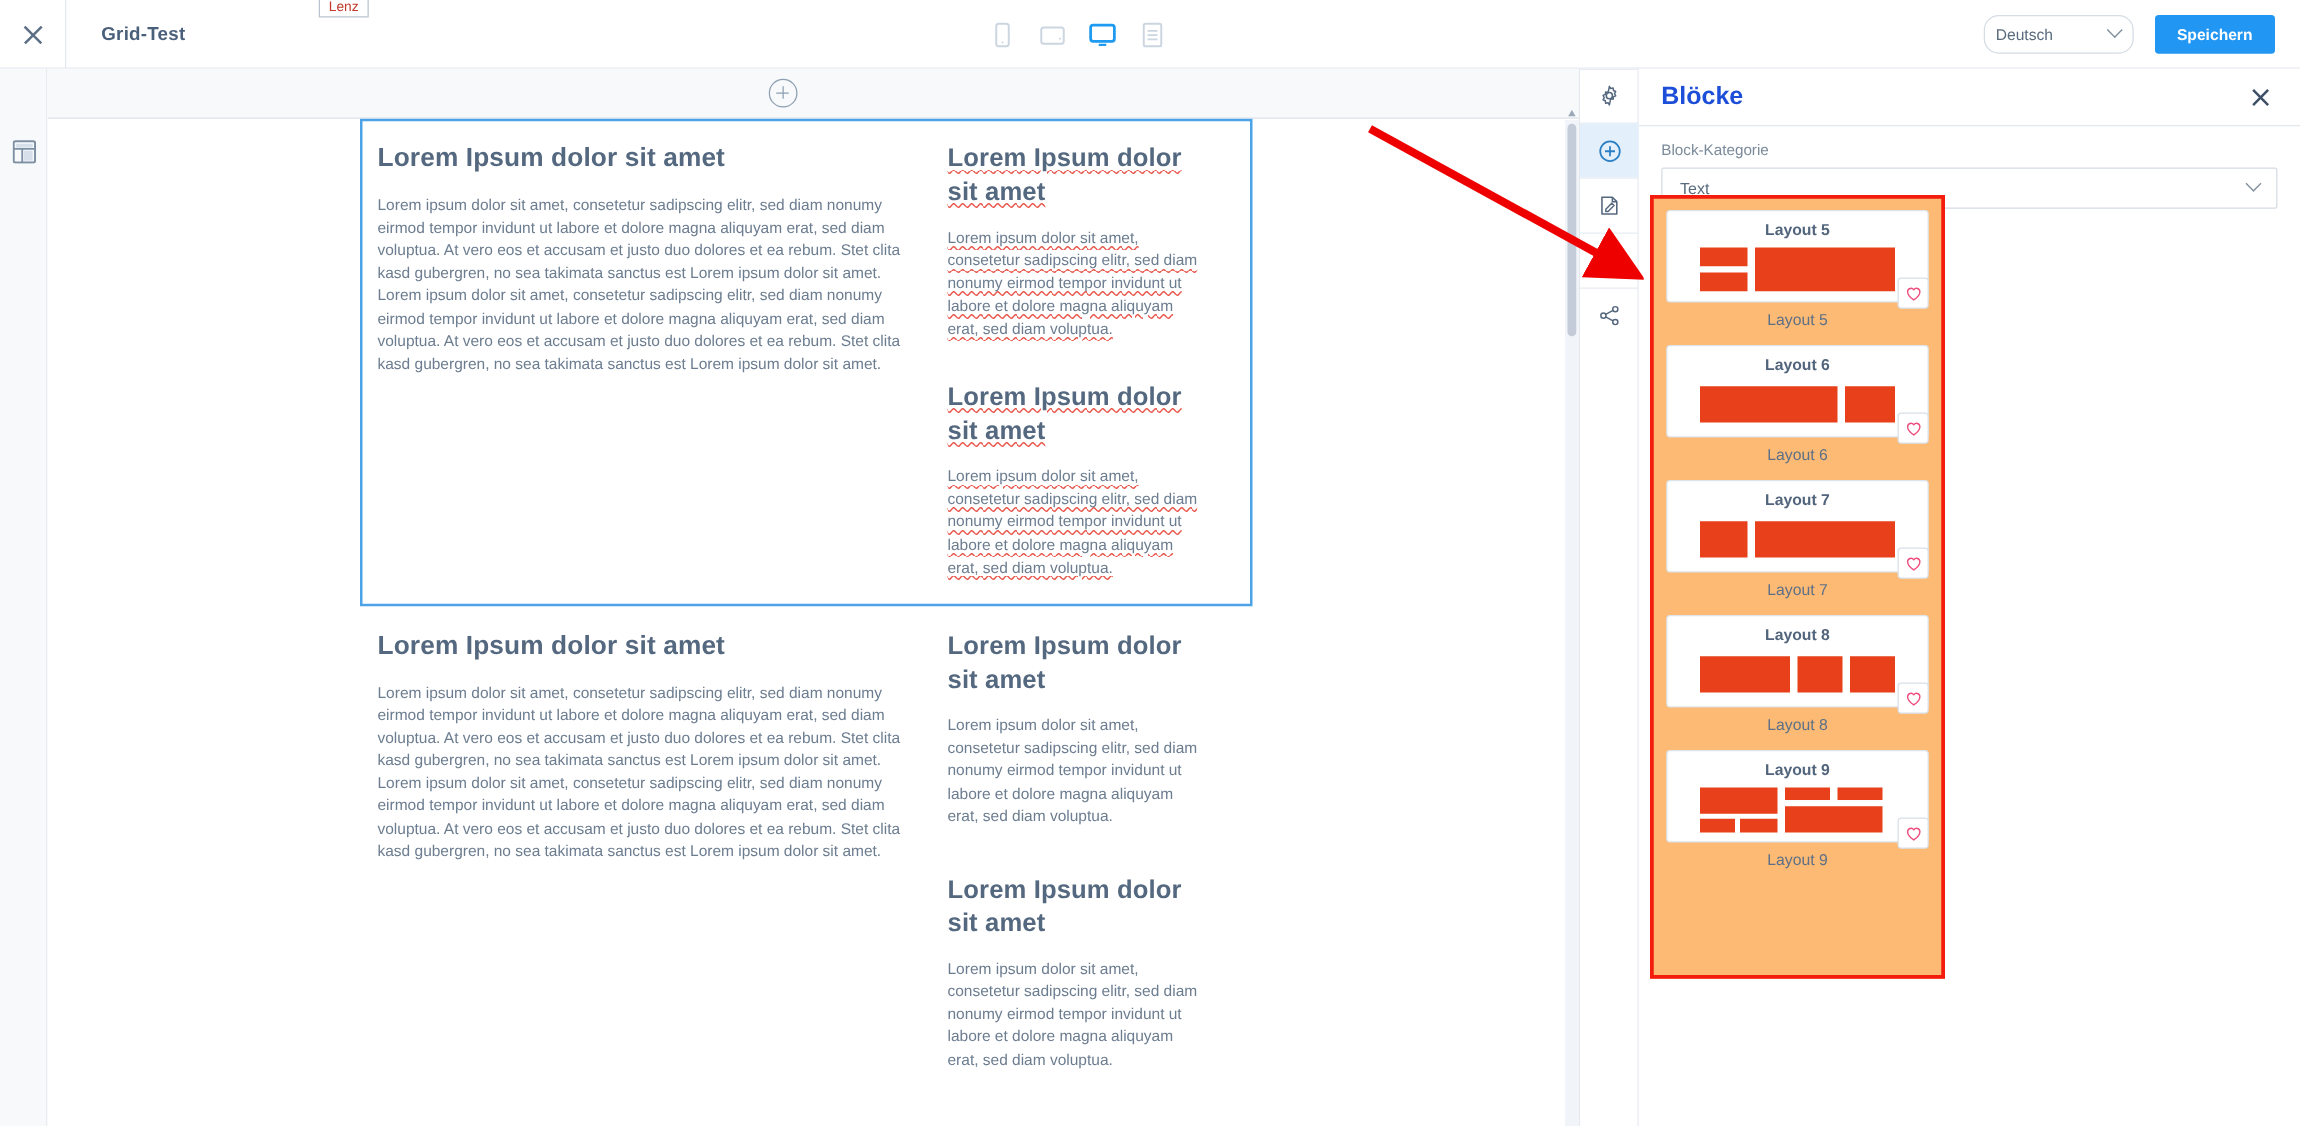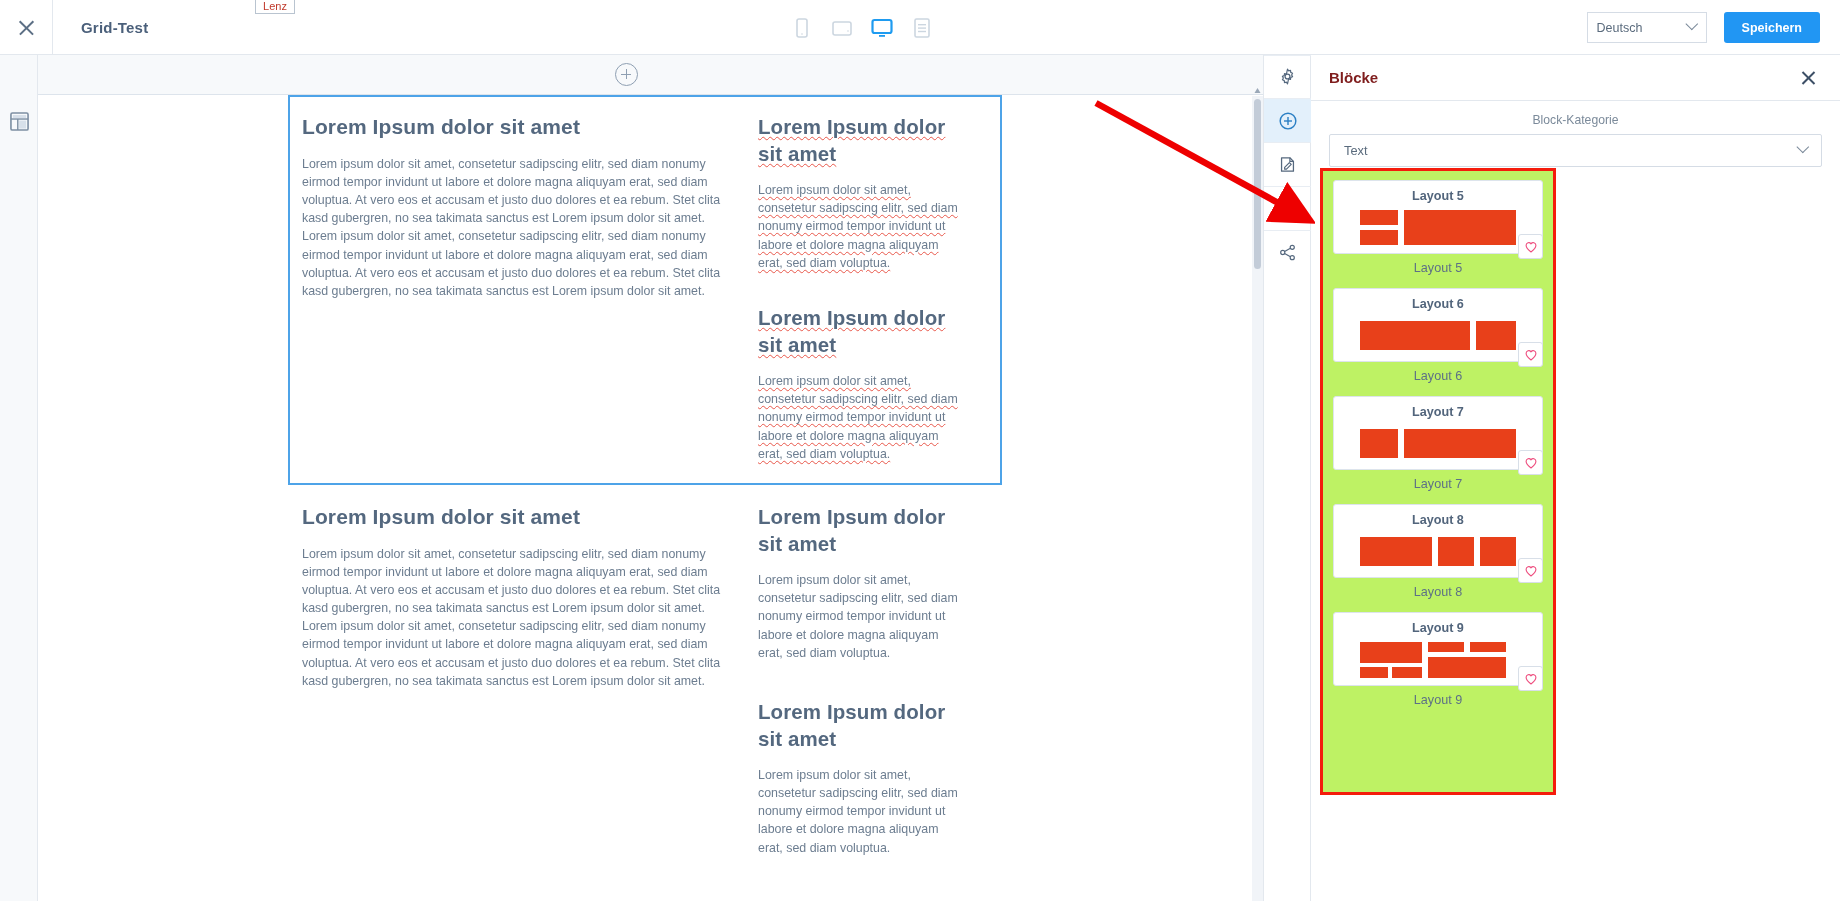--- a/index.html
+++ b/index.html
@@ -45,21 +45,21 @@
     position: absolute; left: 790px; top: 0; height: 55px;
     display: flex; align-items: center; gap: 16px;
   }
   .dev-icon { width: 24px; height: 24px; cursor: pointer; display:block; }
 
   .topbar-right {
     position: absolute; right: 20px; top: 0; height: 55px;
     display: flex; align-items: center; gap: 17px;
   }
   .lang-select {
-    width: 120px; height: 31px; border: 1px solid #d5dce5; border-radius: 0;
+    width: 120px; height: 31px; border: 1px solid #d5dce5; border-radius: 12px;
     background: #fff; display: flex; align-items: center;
     padding: 0 9px; cursor: pointer; justify-content: space-between;
   }
   .lang-select span { font-size: 12.5px; color: #5a6b7d; }
   .chev { width: 9px; height: 9px; border-right: 1.5px solid #7b8a9a;
           border-bottom: 1.5px solid #7b8a9a; transform: rotate(45deg) translate(-3px,-2px); }
   .save-btn {
     height: 31px; padding: 0 18px; background: #2196f3; border: none;
     border-radius: 3px; color: #fff; font-size: 12.5px; font-weight: bold;
     font-family: "Liberation Sans", sans-serif; cursor: pointer;
@@ -142,41 +142,41 @@
 
   
   .right-panel {
     position: absolute; left: 1311px; top: 55px; width: 529px; height: 846px;
     background: #ffffff;
   }
   .panel-head {
     height: 46px; display: flex; align-items: center; justify-content: space-between;
     padding: 0 24px 0 18px; border-bottom: 1px solid #e3e8ee;
   }
-  .panel-title { font-size: 15px; font-weight: bold; color: #7f1d1d; }
+  .panel-title { font-size: 20px; font-weight: bold; color: #1d4ed8; }
   .panel-close { width: 15px; height: 15px; position: relative; cursor: pointer; }
   .panel-close:before, .panel-close:after {
     content:""; position:absolute; top:7px; left:-1px; width:17px; height:2px; background:#3d4f66;
   }
   .panel-close:before { transform: rotate(45deg); }
   .panel-close:after  { transform: rotate(-45deg); }
 
-  .panel-body { padding: 12px 18px 0 18px; text-align: center; }
+  .panel-body { padding: 12px 18px 0 18px; }
   .field-label { font-size: 12.2px; color: #7b8a9a; margin-bottom: 7px; }
   .cat-select {
     height: 33px; border: 1px solid #d5dce5; border-radius: 2px;
     display: flex; align-items: center; justify-content: space-between;
     padding: 0 13px 0 14px; cursor: pointer; background: #fff; gap: 39px;
   }
   .cat-select span { font-size: 12.8px; color: #5a6b7d; }
 
   
   .layout-list {
-    position: absolute; left: 1320px; top: 168px; width: 236px; height: 627px;
-    border: 3px solid #f41c0c; background: #bef264; overflow: hidden;
+    position: absolute; left: 1320px; top: 156px; width: 236px; height: 627px;
+    border: 3px solid #f41c0c; background: #fdba74; overflow: hidden;
   }
   .layout-item { padding: 9px 10px 4px 10px; }
   .layout-card {
     position: relative; border: 1px solid #dde4ec; border-radius: 3px;
     background: #fff; padding: 8px 8px 10px 8px; height: 74px;
   }
   .card-title {
     text-align: center; font-size: 12.6px; font-weight: bold;
     color: #52657c; margin-bottom: 6px;
   }

